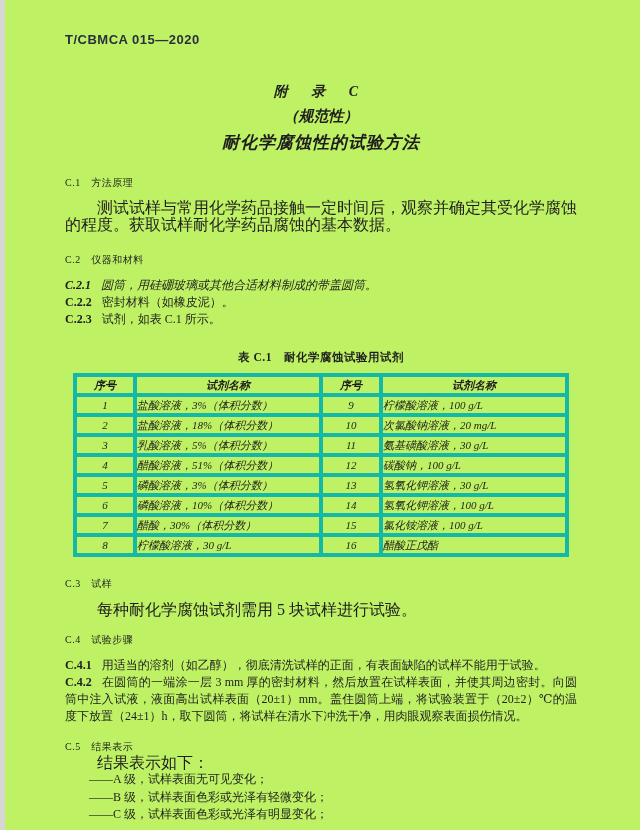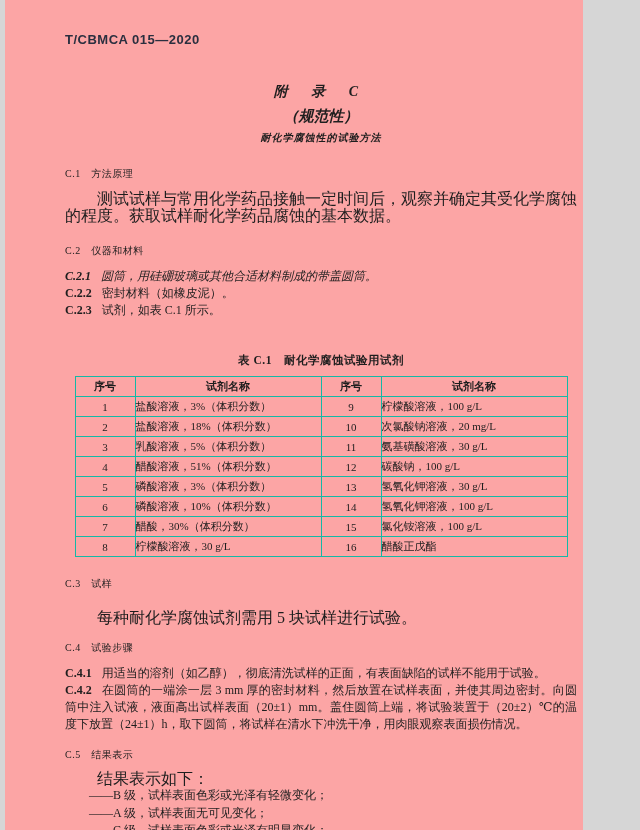--- a/index.html
+++ b/index.html
@@ -5,22 +5,22 @@
   html,body{margin:0;padding:0;}
   body{
     width:640px;height:830px;
     background:#d6d6d6;
     font-family:"Liberation Serif","DejaVu Serif",serif;
     color:#1e1e1e;
     overflow:hidden;
   }
   .page{
     position:absolute;left:5px;top:0;
-    width:578px;height:830px;
-    background:#fca5a5;
+    width:635px;height:830px;
+    background:#bef264;
     box-sizing:border-box;
   }
   .content{
     position:absolute;left:60px;top:32px;
     width:512px;
   }
   .doc-code{
     font-weight:bold;
     font-size:13px;
     letter-spacing:0.5px;
@@ -28,21 +28,21 @@
     font-family:"Liberation Sans","DejaVu Sans",sans-serif;
   }
   .title-block{
     text-align:center;
     margin-top:36px;
     font-weight:bold;
     font-style:italic;
   }
   .title-line1{font-size:14px;letter-spacing:10px;margin-bottom:6px;}
   .title-line2{font-size:15px;margin-bottom:5px;}
-  .title-line3{font-size:10px;letter-spacing:1px;}
+  .title-line3{font-size:17px;letter-spacing:1px;}
   .sec-heading{
     font-weight:normal;
     font-size:10px;
     margin:0;
     letter-spacing:0.5px;
   }
   .body-par{
     font-size:16px;
     line-height:17px;
     margin:0;
@@ -53,35 +53,36 @@
     font-size:12px;
     line-height:17px;
     margin:0;
     text-align:justify;
   }
   .clause .cnum{font-weight:bold;margin-right:10px;}
   .table-title{
     text-align:center;
     font-weight:bold;
     font-size:11.5px;
-    margin:34px 0 8px 0;
+    margin:22px 0 8px 0;
     letter-spacing:0.5px;
   }
   table.reagents{
     border-collapse:collapse;
     margin:0 auto;
     width:492px;
     table-layout:fixed;
     font-size:11px;
   }
   table.reagents th, table.reagents td{
-    border:1px solid #14b8a6;
+    border:4px solid #14b8a6;
     height:20px;
     padding:0 0;
     box-sizing:border-box;
+    font-style:italic;
   }
   table.reagents th{
     font-weight:bold;
     text-align:center;
     font-size:11px;
   }
   td.num{text-align:center;width:60px;}
   td.name{text-align:left;padding-left:10px;width:186px;}
   .results-list{font-size:12px;line-height:17.5px;}
   .results-list div{text-indent:2em;}
@@ -166,29 +167,29 @@
         <tr>
           <td class="num">8</td>
           <td class="name">柠檬酸溶液，30 g/L</td>
           <td class="num">16</td>
           <td class="name">醋酸正戊酯</td>
         </tr>
       </tbody>
     </table>
 
     <div class="sec-heading" style="margin-top:20px;">C.3　试样</div>
-    <p class="body-par" style="margin-top:18px;">每种耐化学腐蚀试剂需用 5 块试样进行试验。</p>
+    <p class="body-par" style="margin-top:10px;">每种耐化学腐蚀试剂需用 5 块试样进行试验。</p>
 
     <div class="sec-heading" style="margin-top:15px;">C.4　试验步骤</div>
     <div class="clause" style="margin-top:10px;"><span class="cnum">C.4.1</span><span>用适当的溶剂（如乙醇），彻底清洗试样的正面，有表面缺陷的试样不能用于试验。</span></div>
     <div class="clause"><span class="cnum">C.4.2</span><span>在圆筒的一端涂一层 3 mm 厚的密封材料，然后放置在试样表面，并使其周边密封。向圆筒中注入试液，液面高出试样表面（20±1）mm。盖住圆筒上端，将试验装置于（20±2）℃的温度下放置（24±1）h，取下圆筒，将试样在清水下冲洗干净，用肉眼观察表面损伤情况。</span></div>
 
     <div class="sec-heading" style="margin-top:15px;">C.5　结果表示</div>
-    <p class="body-par" style="margin-top:8px;">结果表示如下：</p>
+    <p class="body-par" style="margin-top:0;">结果表示如下：</p>
     <div class="results-list">
+      <div>——A 级，试样表面无可见变化；</div>
       <div>——B 级，试样表面色彩或光泽有轻微变化；</div>
-      <div>——A 级，试样表面无可见变化；</div>
       <div>——C 级，试样表面色彩或光泽有明显变化；</div>
 
     </div>
 
   </div>
 </div>
 
 </body></html>

